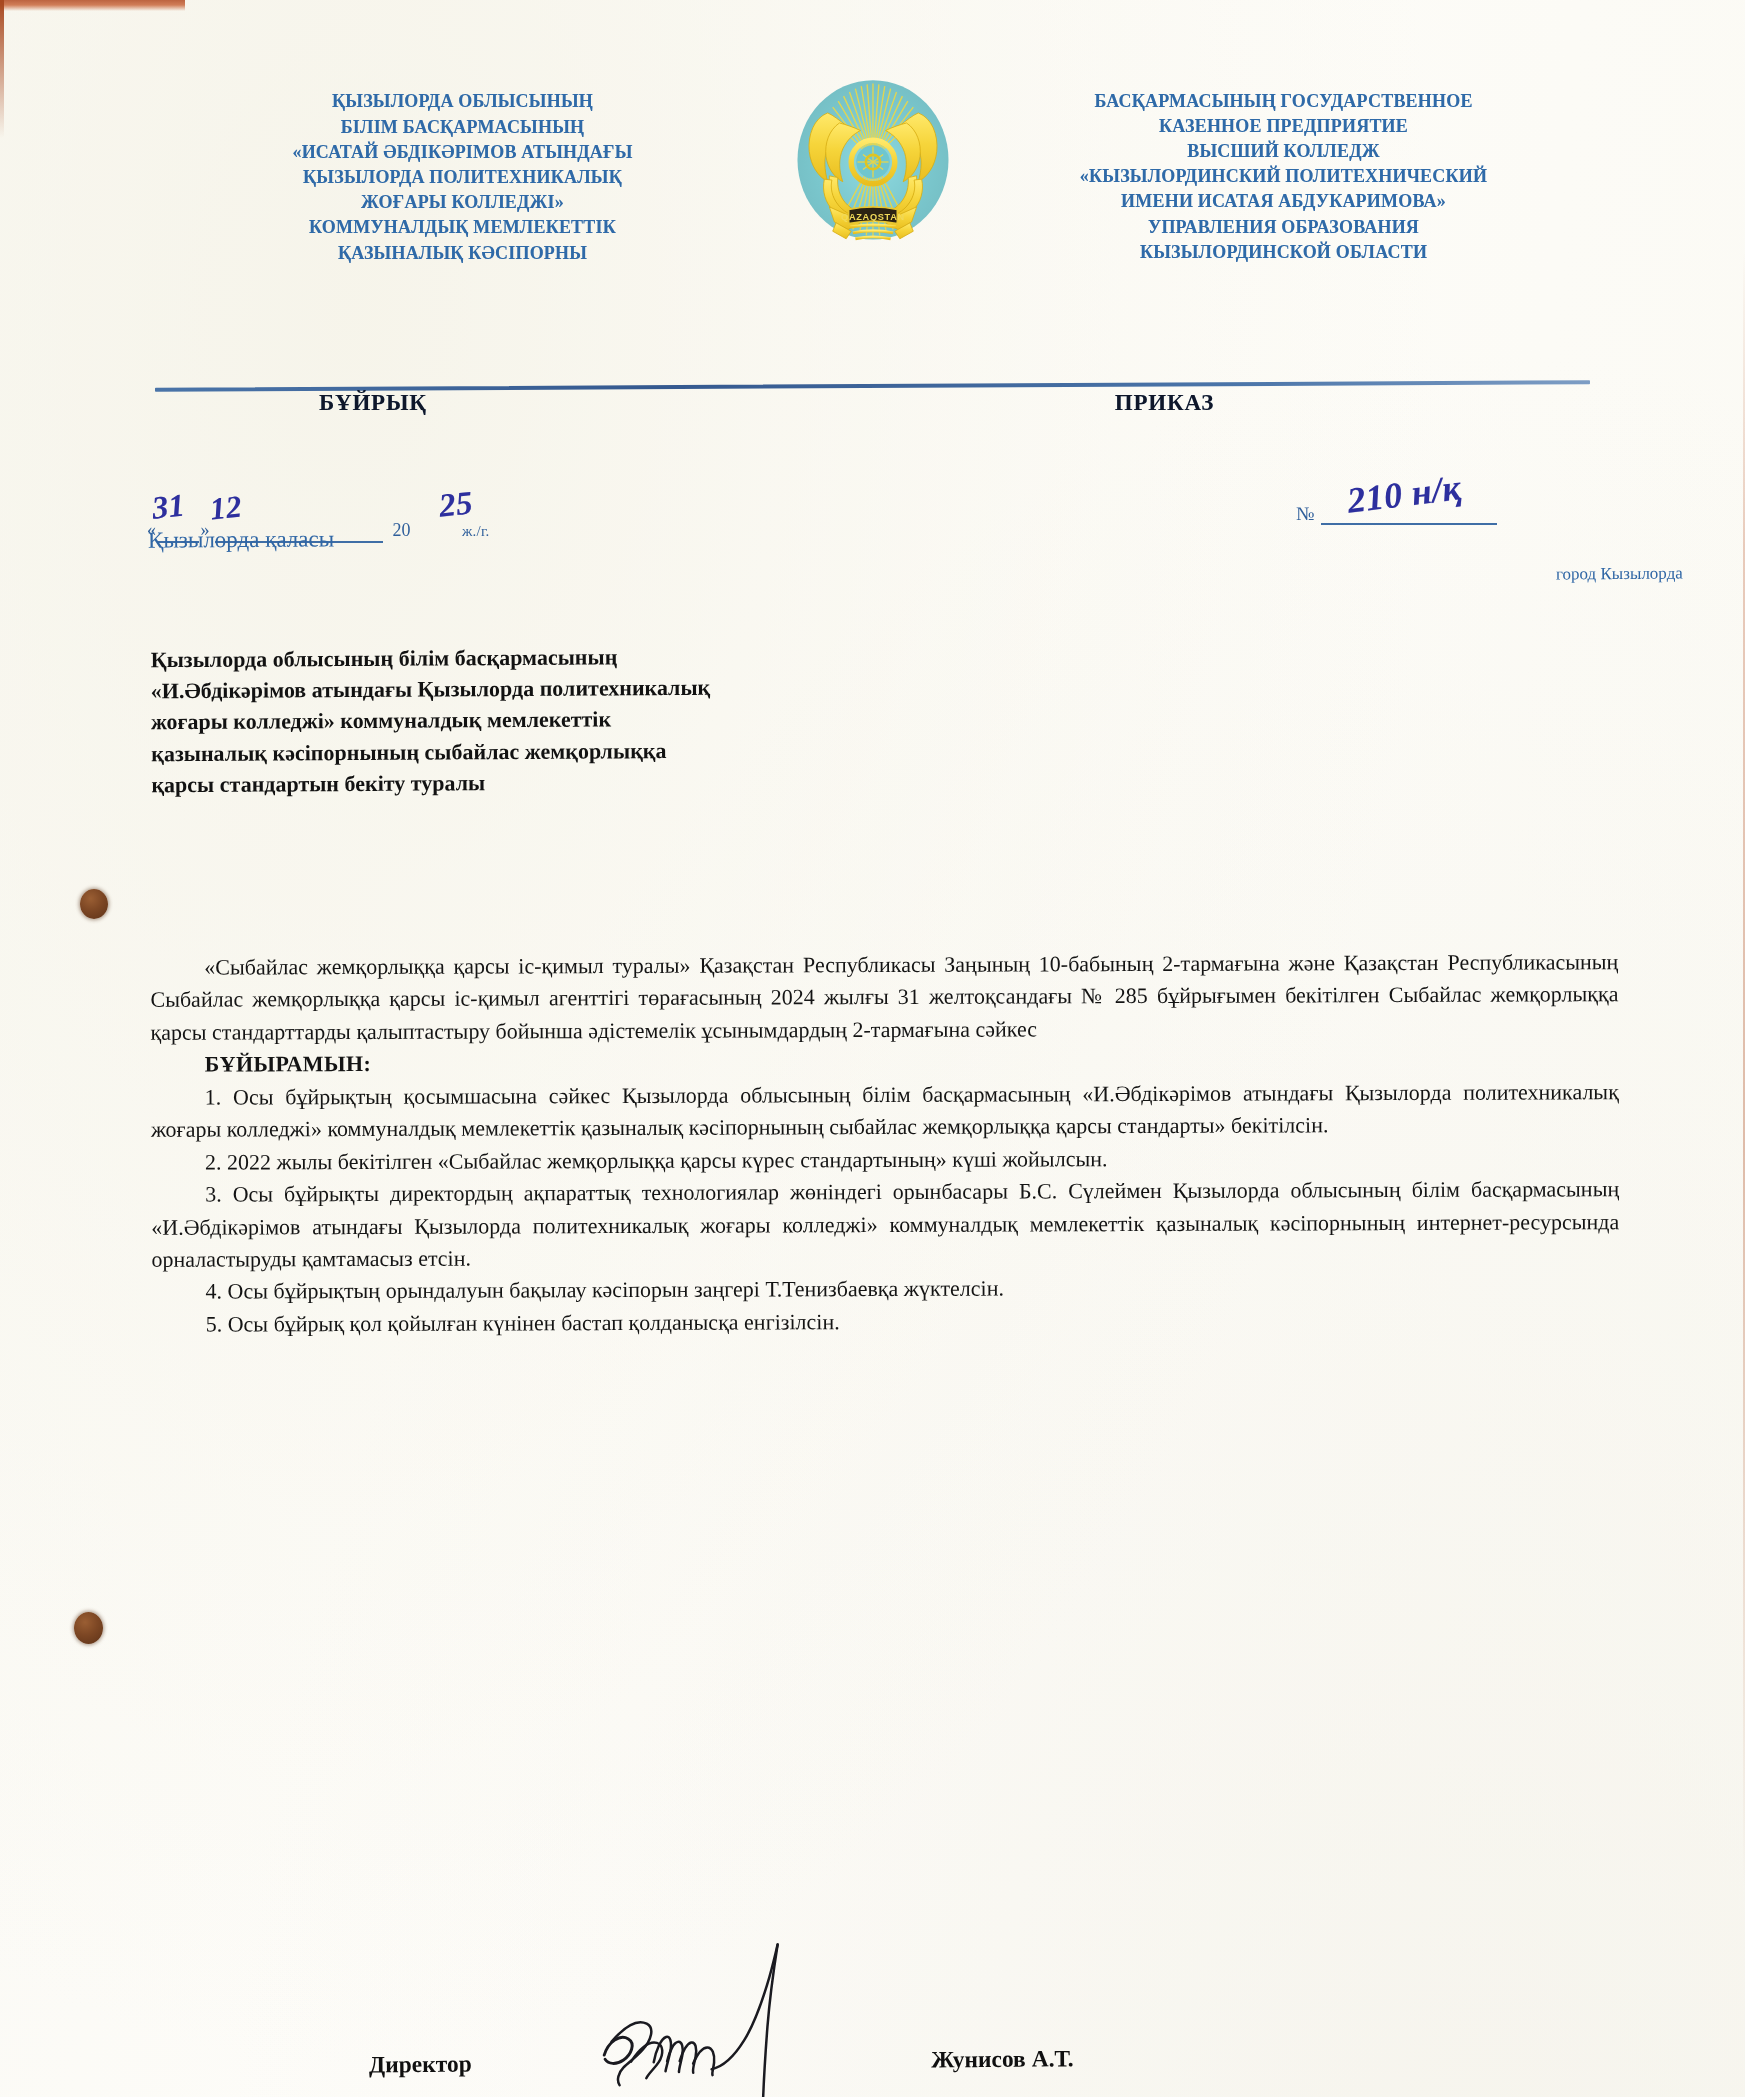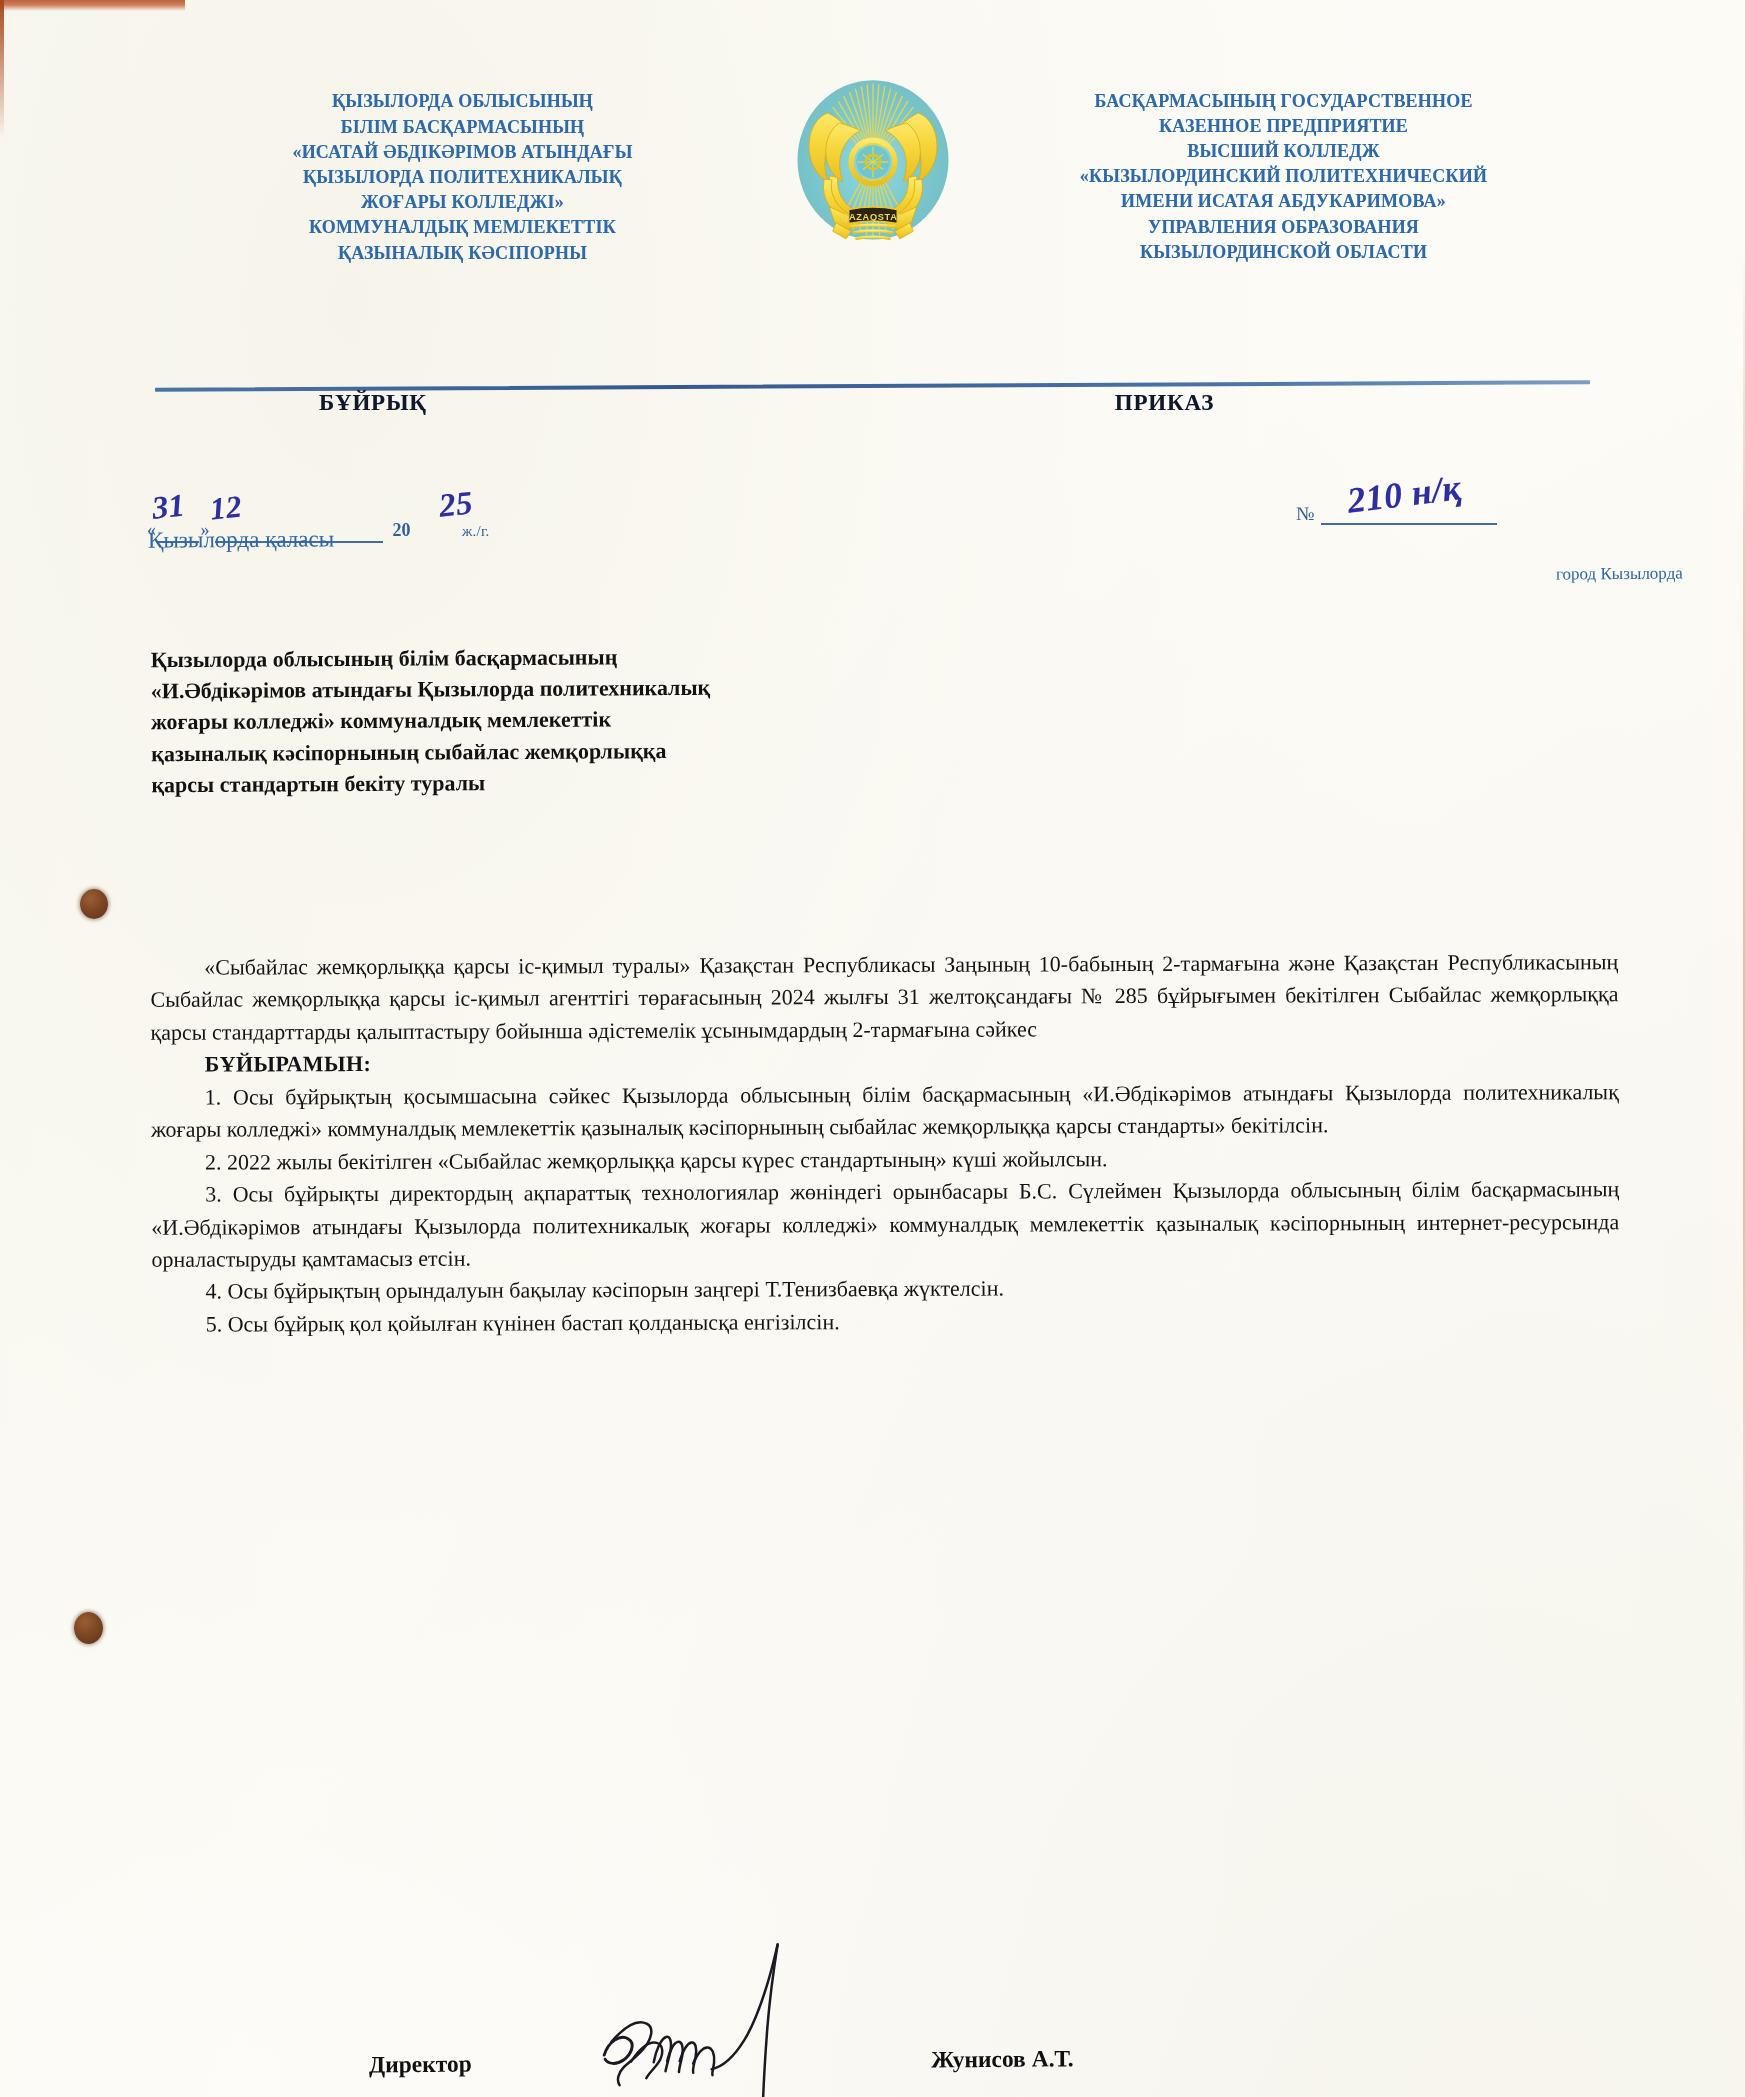--- a/index.html
+++ b/index.html
@@ -145,21 +145,21 @@
   }
   .q-open, .q-close { font-size: 18px; color:#2f5f9b; padding-bottom: 2.5px;}
   .slot {
     position: relative;
     display: inline-block;
     border-bottom: 2.1px solid #3f6ea6;
     height: 24px;
   }
   .slot.day  { width: 41px;  margin: 0 1.7px; }
   .slot.month{ width: 168px; margin: 0 7.6px 0 5.9px; }
-  .year-pre  { padding: 0 2.5px 2.5px 1.7px; font-size: 18px; font-weight: bold; }
+  .year-pre  { padding: 0 2.5px 2.5px 1.7px; font-size: 18px; }
   .yy        { position: relative; display:inline-block; width: 49px; }
   .zh-g      { font-size: 15px; padding-bottom: 3.4px; letter-spacing:0.2px;margin-top:28px;}
 
   .ink {
     position: absolute;
     color: #2d2f9e;
     font-family: "Liberation Serif", serif;
     font-style: italic;
     font-weight: bold;
     letter-spacing: 0.4px;

